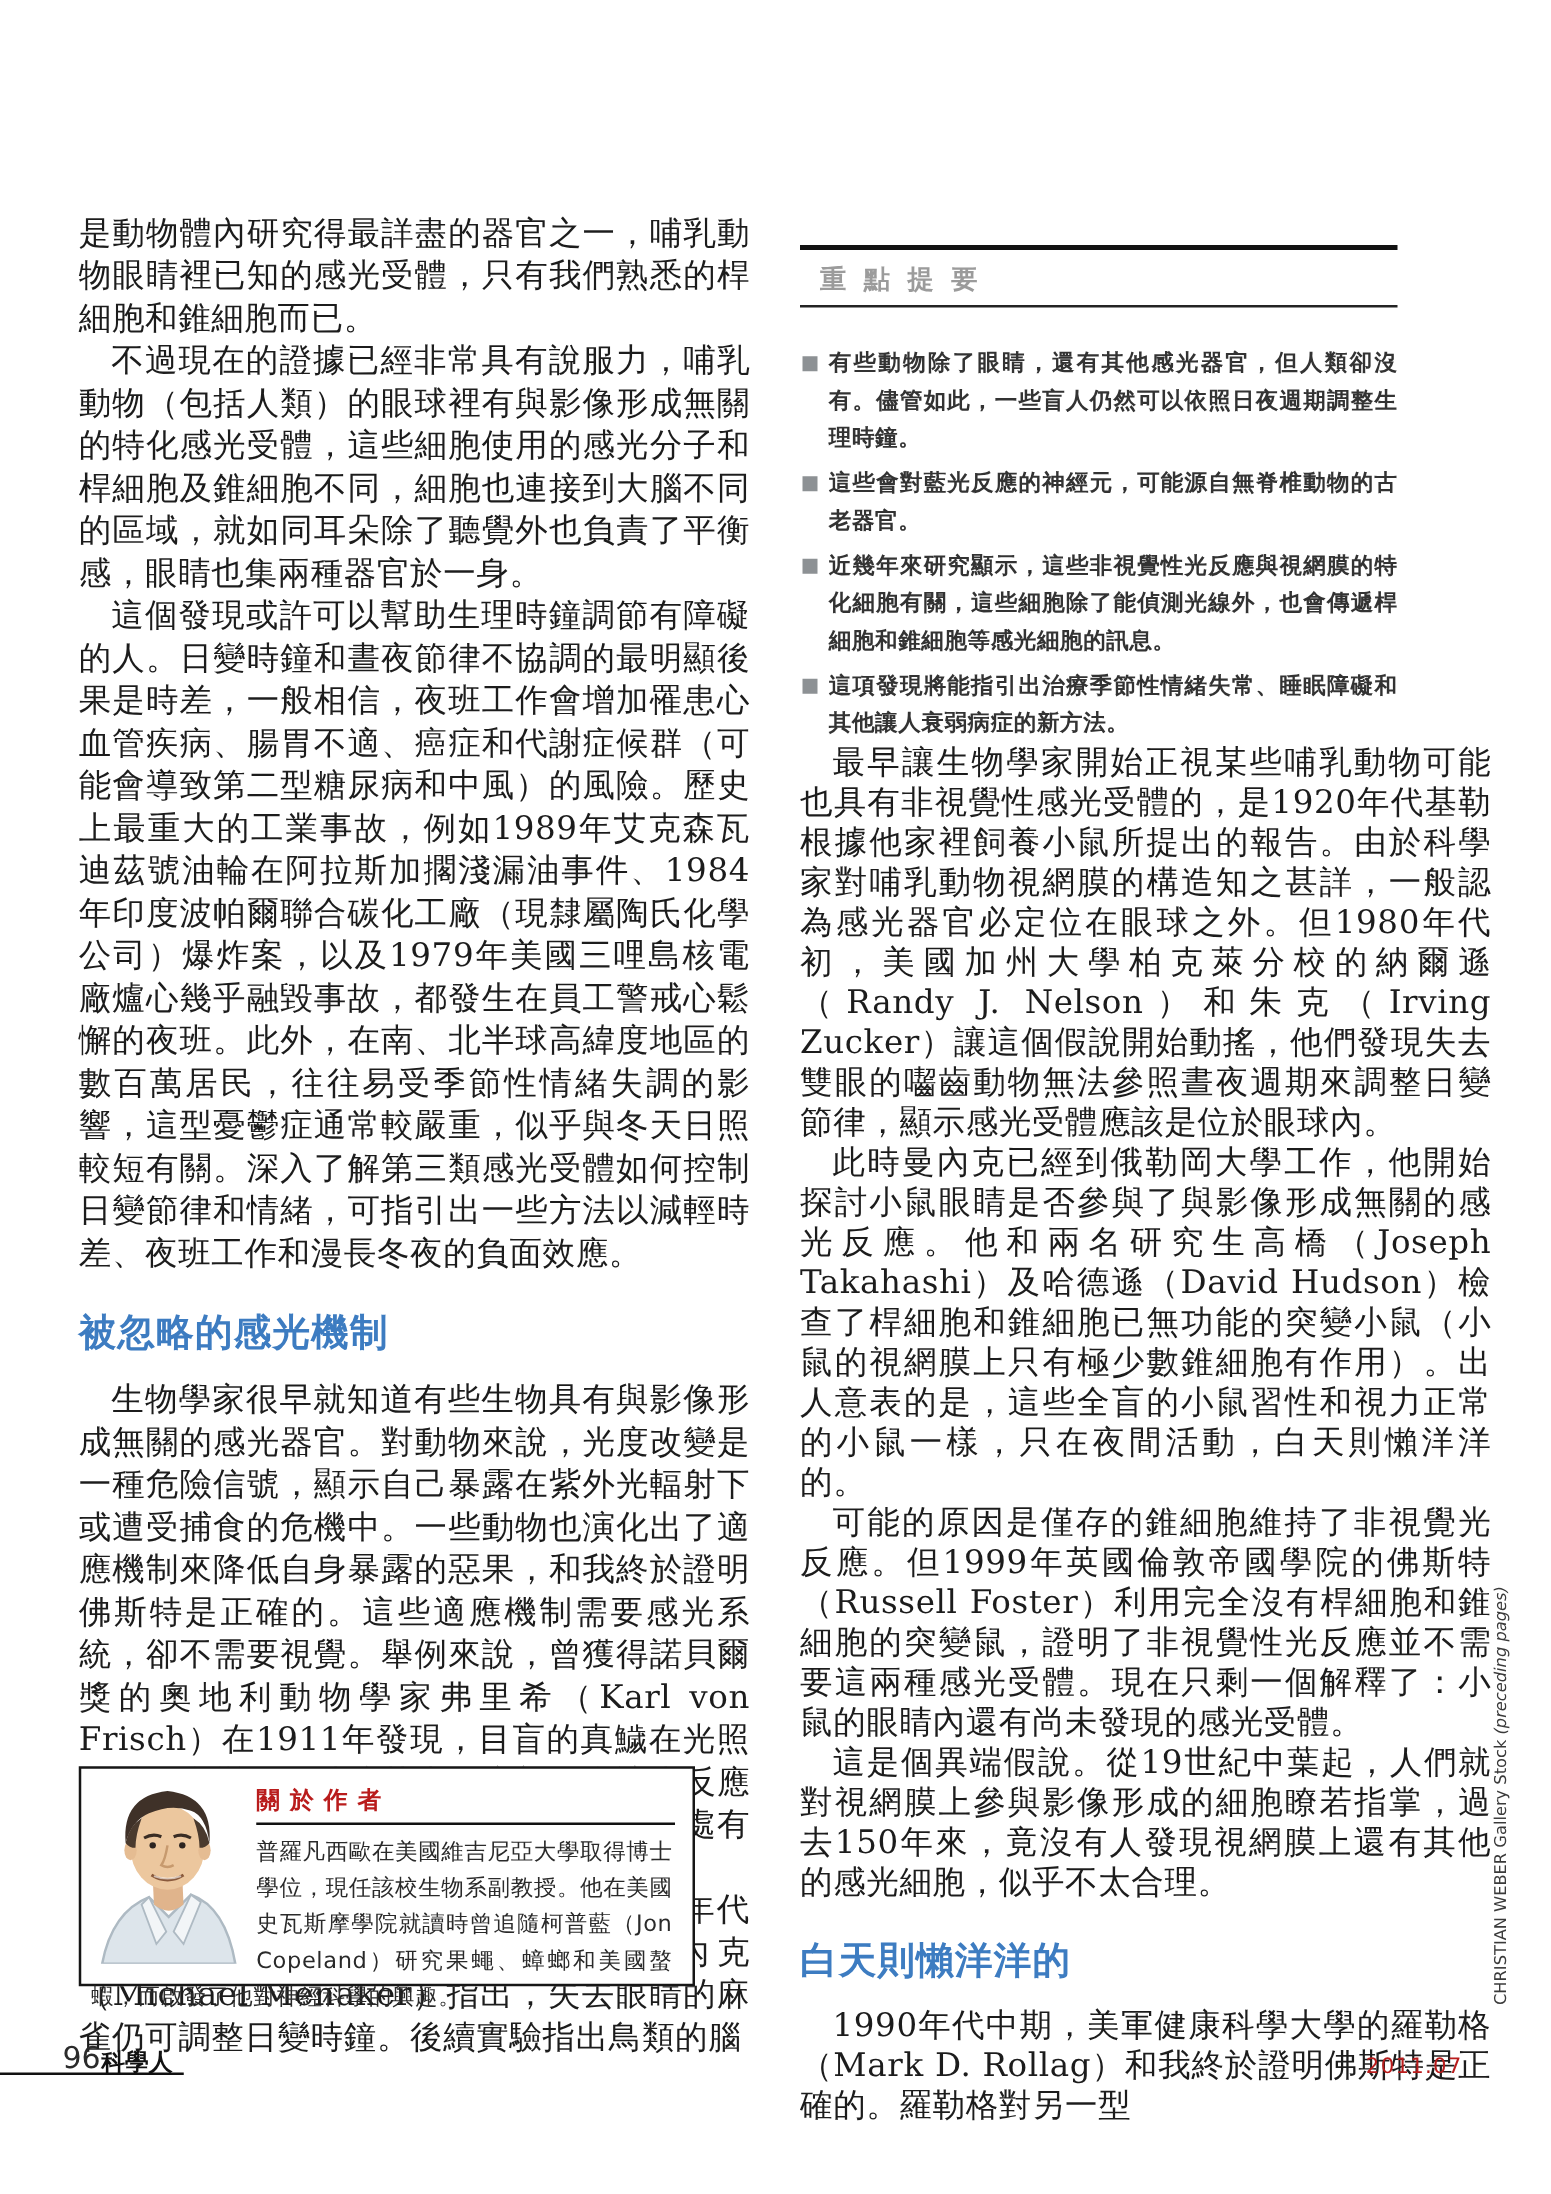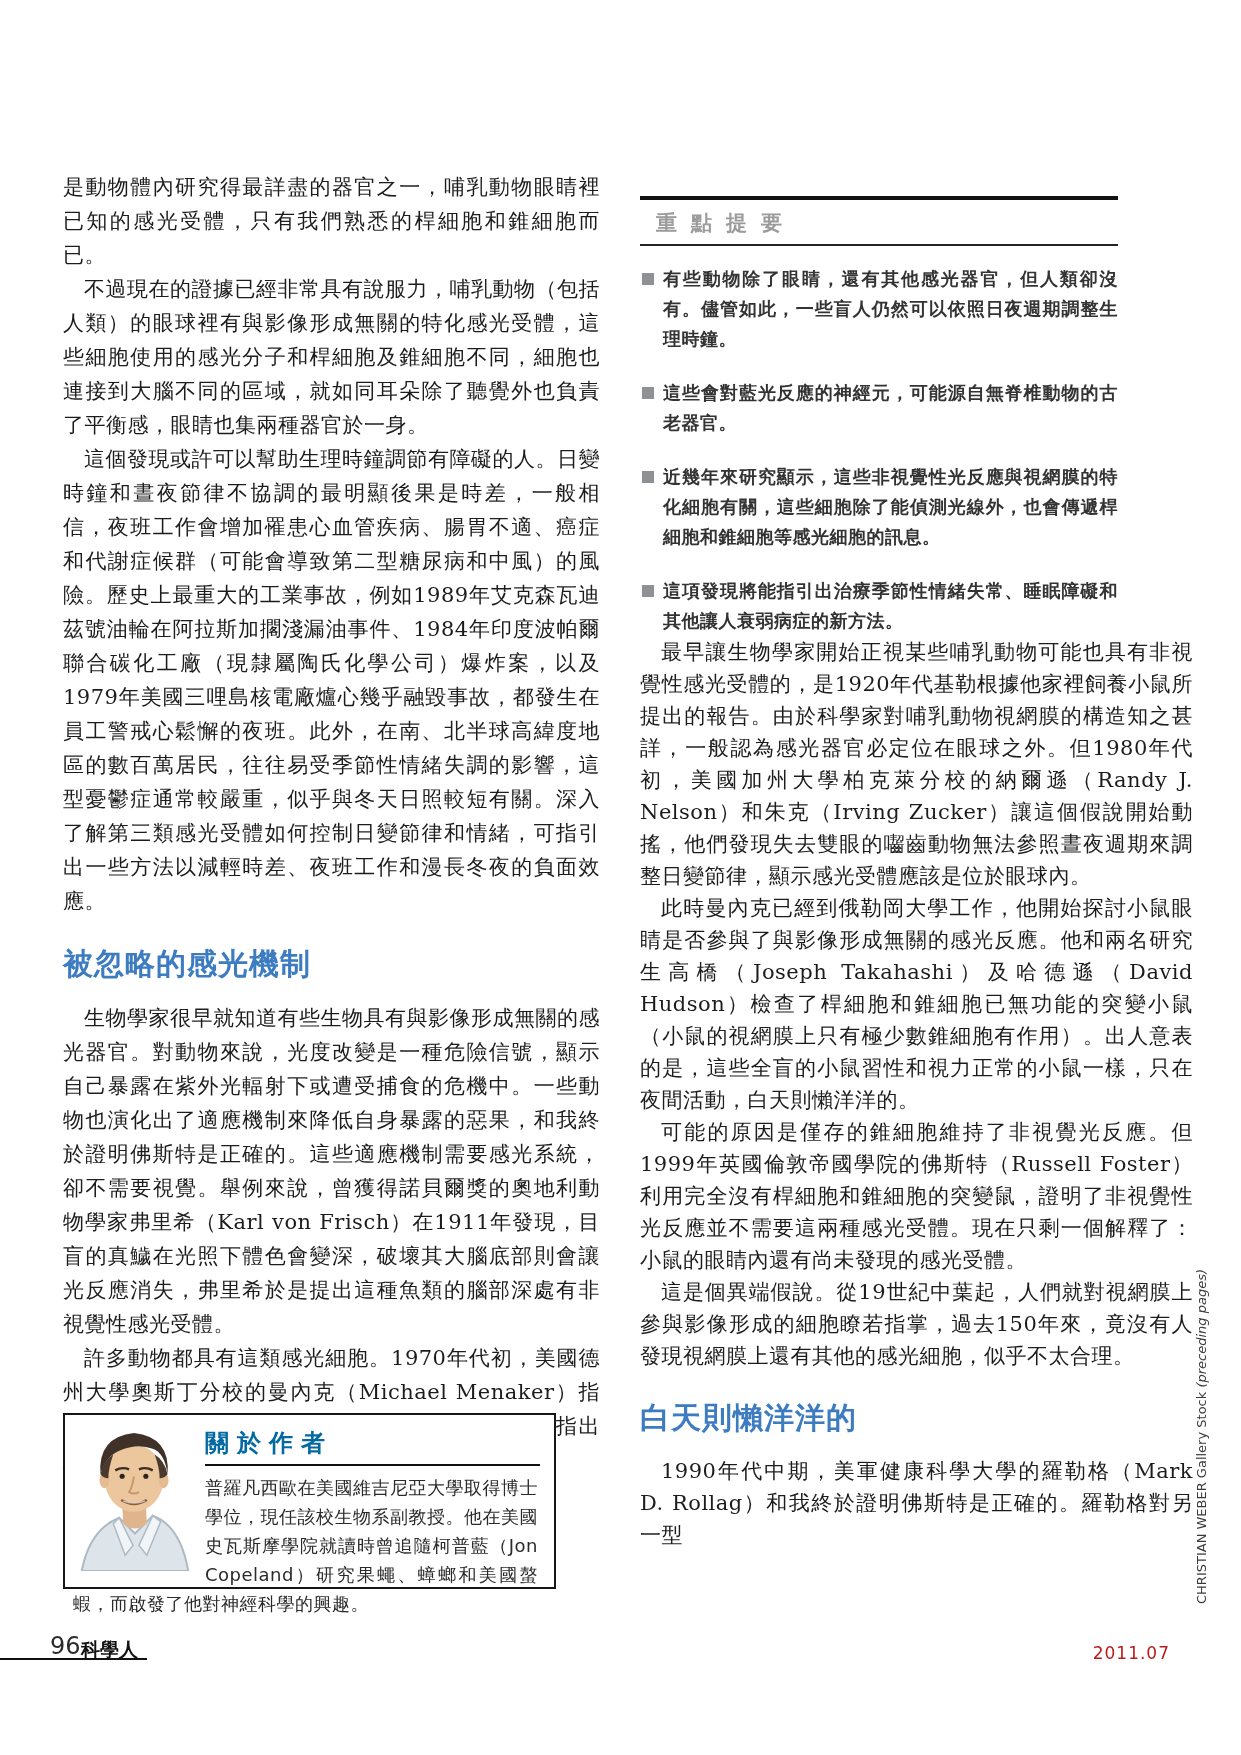--- a/index.html
+++ b/index.html
@@ -11,21 +11,21 @@
     color:#1c1c1c;
     overflow:hidden;
   }
 
   
   .col-left  { position:absolute; left:63px;  top:170px; width:537px; }
   .col-right { position:absolute; left:640px; top:196px; width:553px; }
 
   p.body {
     margin:0;
-    font-size:21px;
+    font-size:26px;
     line-height:34px;
     text-align:justify;
     letter-spacing:0.5px;
   }
   .col-right p.body { line-height:32px; }
   p.indent { text-indent:1em; }
 
   h2.section {
     font-family:"DejaVu Sans", sans-serif;
     font-weight:bold;
@@ -42,21 +42,21 @@
     border-bottom:2px solid #232323;
     padding:9px 0 7px 16px;
   }
   .keybox-title {
     font-family:"DejaVu Sans", sans-serif;
     font-weight:bold;
     font-size:21px;
     color:#9b9b9b;
     letter-spacing:14px;
   }
-  .keybox-items { padding-top:18px; display:flex; flex-direction:column; gap:24px; }
+  .keybox-items { padding-top:30px; display:flex; flex-direction:column; gap:6px; }
   .kp-item {
     display:flex;
     font-family:"DejaVu Sans", sans-serif;
     font-weight:bold;
     font-size:18px;
     line-height:30px;
     color:#333333;
   }
   .kp-bullet {
     flex:0 0 auto;
@@ -77,22 +77,22 @@
   .ab-inner { padding:8px 14px 6px 8px; }
   .ab-portrait { float:left; width:118px; height:146px; margin:2px 12px 0 2px; }
   .ab-titlerow {
     overflow:hidden;
     border-bottom:2px solid #111111;
     padding:4px 0 5px 0;
   }
   .ab-title {
     font-family:"DejaVu Sans", sans-serif;
     font-weight:bold;
-    font-size:24px;
-    color:#0369a1;
+    font-size:19px;
+    color:#b91c1c;
     letter-spacing:8px;
   }
   .ab-bio {
     margin:7px 2px 0 0;
     font-family:"DejaVu Sans", sans-serif;
     font-size:18px;
     line-height:29px;
     color:#2a2a2a;
     text-align:justify;
     letter-spacing:0.5px;

